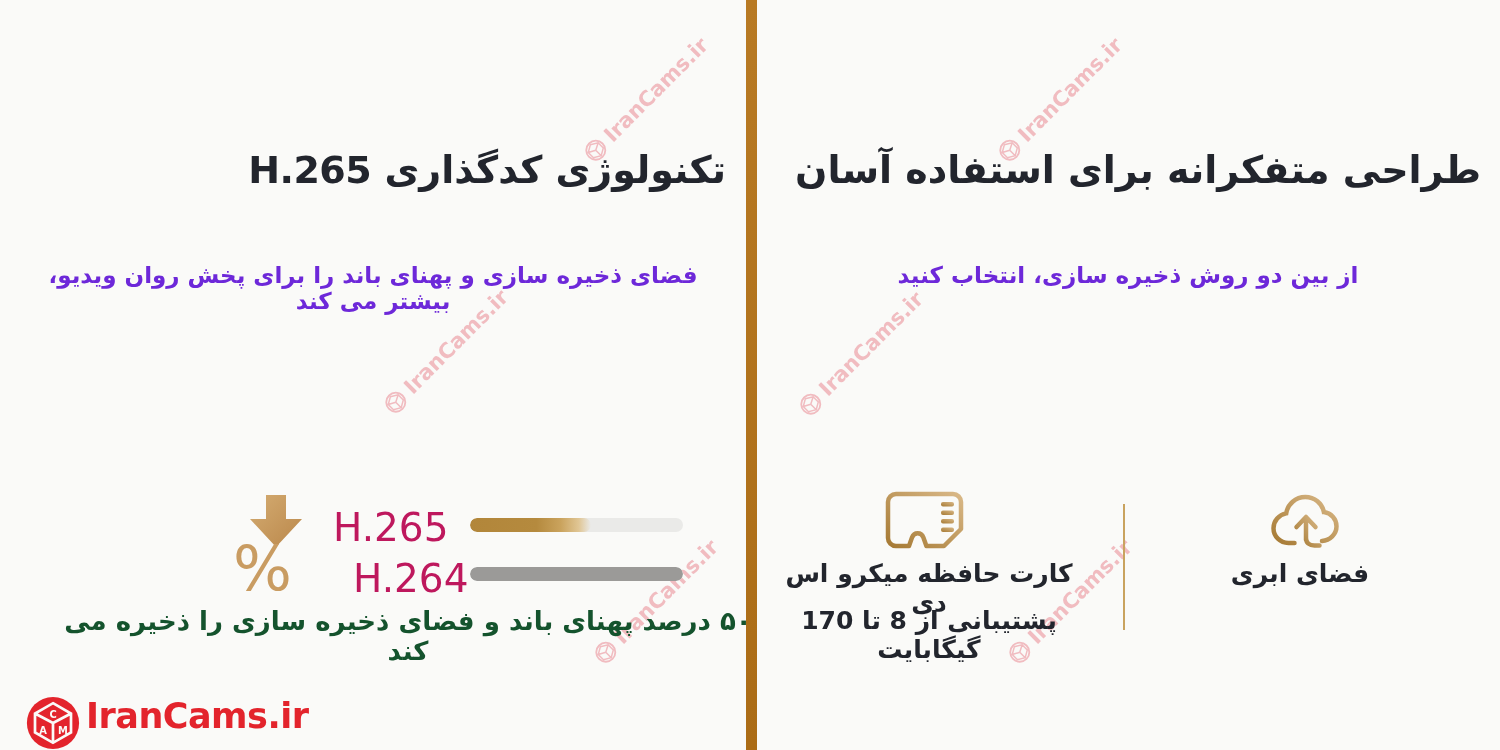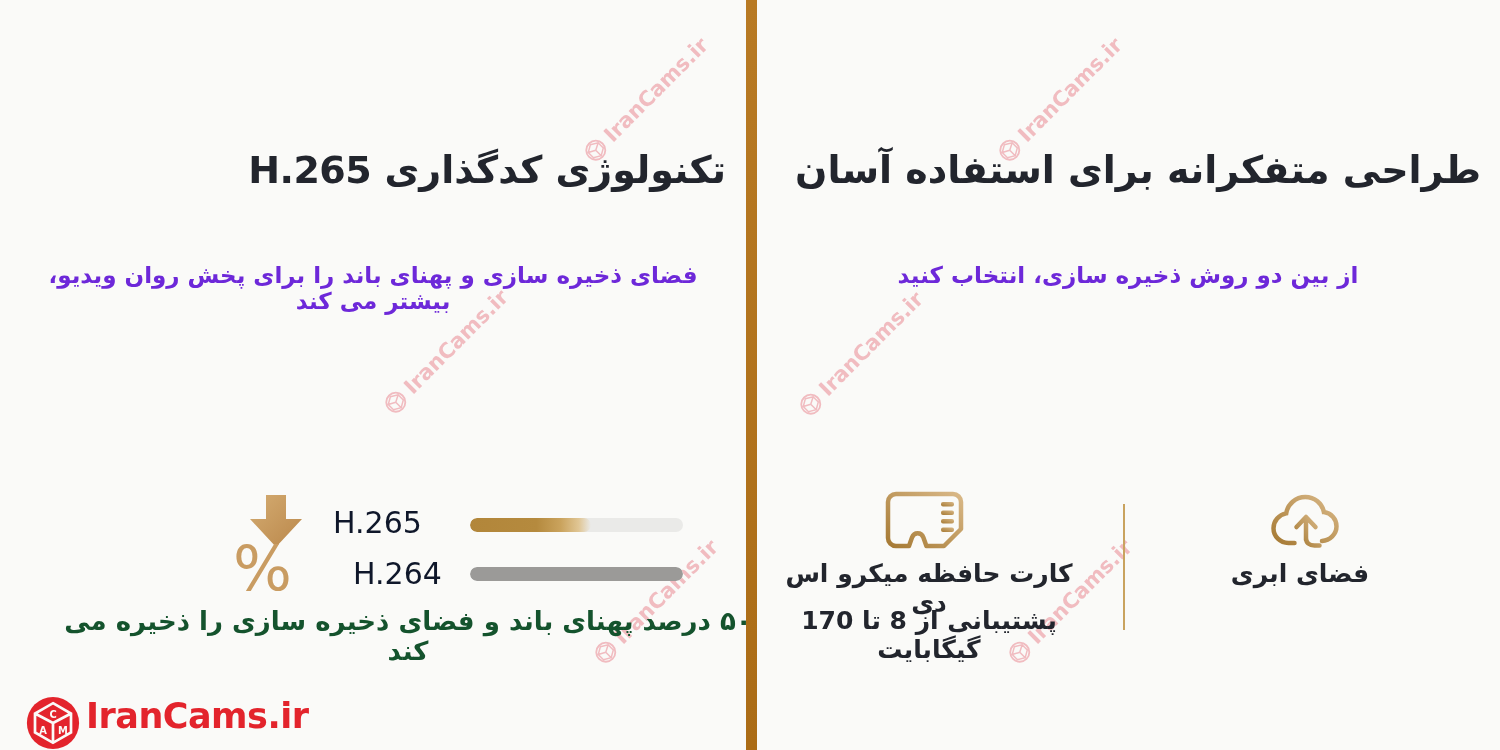--- a/index.html
+++ b/index.html
@@ -30,21 +30,21 @@
     font-weight:bold;letter-spacing:-4px;
     background:linear-gradient(125deg,#ddc79e 0%,#cda266 45%,#bb854a 100%);
     -webkit-background-clip:text;background-clip:text;color:transparent;}
   .stat-arrow{left:250px;top:495px;}
   .stat-unit{left:233px;top:538px;font-size:62px;line-height:1;
     color:#c99c62;font-weight:400;}
   .stat-caption{left:50px;width:716px;top:606px;font-size:26px;
     font-weight:bold;text-align:center;color:#14532d;direction:rtl;}
 
   
-  .bar-label{width:100px;font-size:30px;color:#0f172a;text-align:left;}
+  .bar-label{width:100px;font-size:39px;color:#be185d;text-align:left;}
   .bl1{left:333px;top:505px;}
   .bl2{left:333px;top:556px;margin-left:20px;}
   .bar-track{width:213px;height:14px;border-radius:7px;background:#eaeae8;overflow:hidden;}
   .bt1{left:470px;top:518px;}
   .bt2{left:470px;top:567px;}
   .bar-fill{height:100%;border-radius:7px;}
   .fill-gold{background:linear-gradient(90deg,#b2863a 0%,#b58a3e 55%,#caa35d 75%,#e0c695 90%,rgba(234,232,228,0) 100%);}
   .fill-gray{background:#9b9a98;}
 
   

